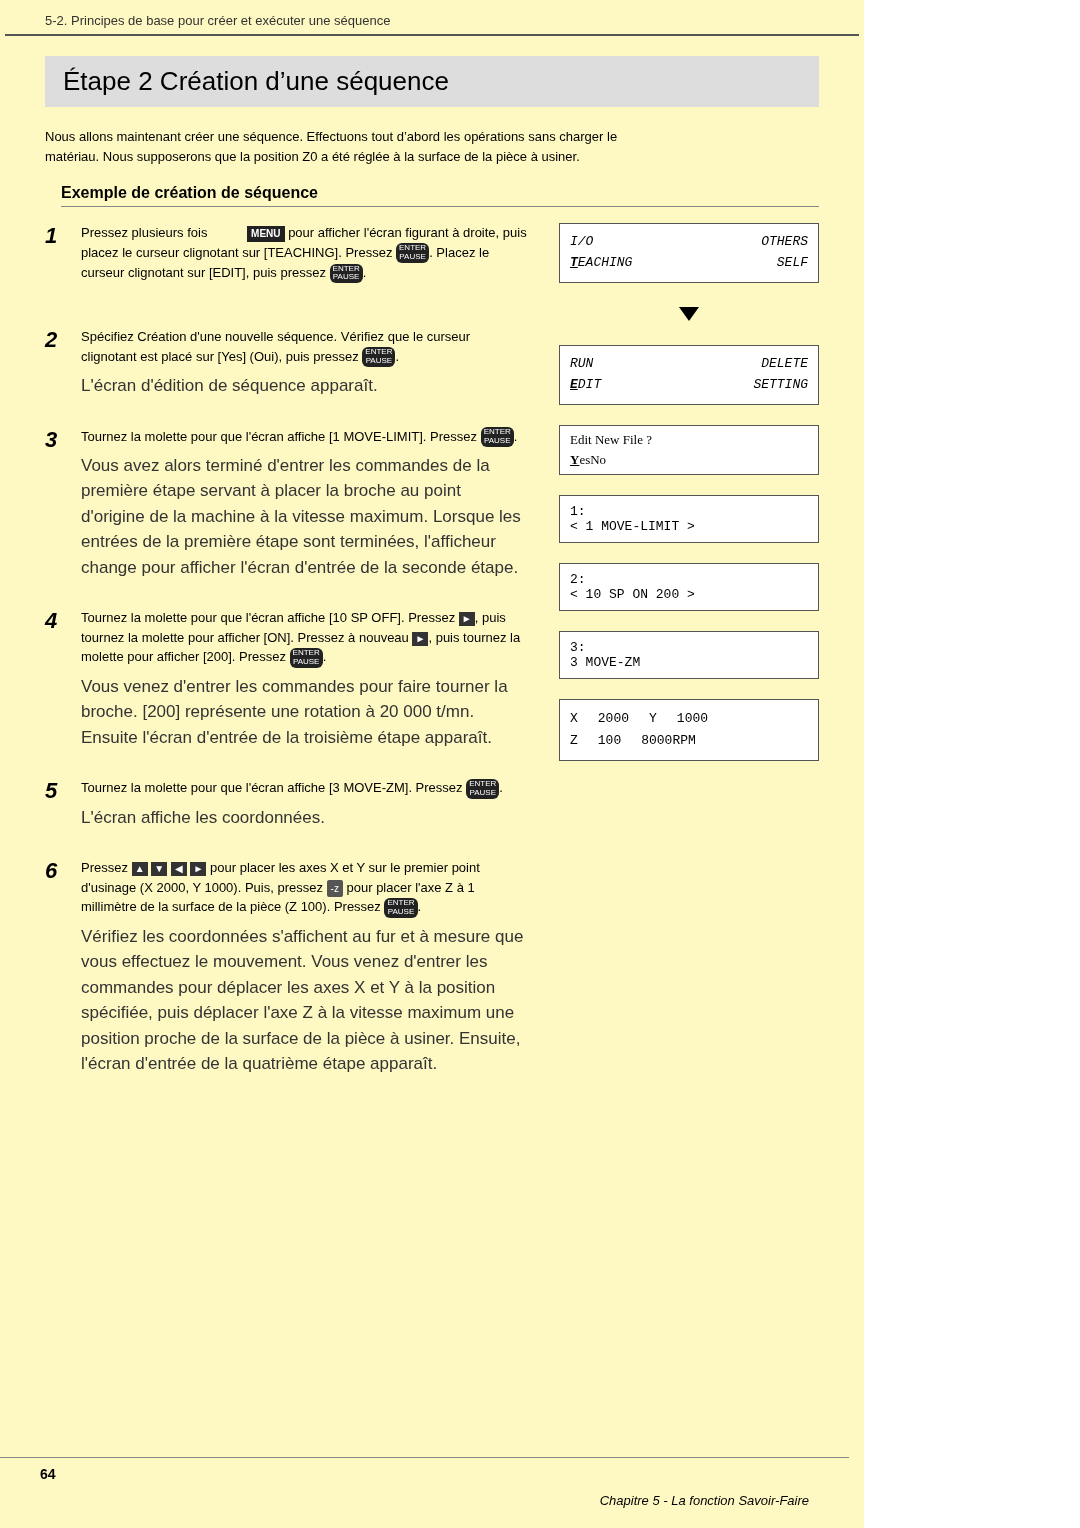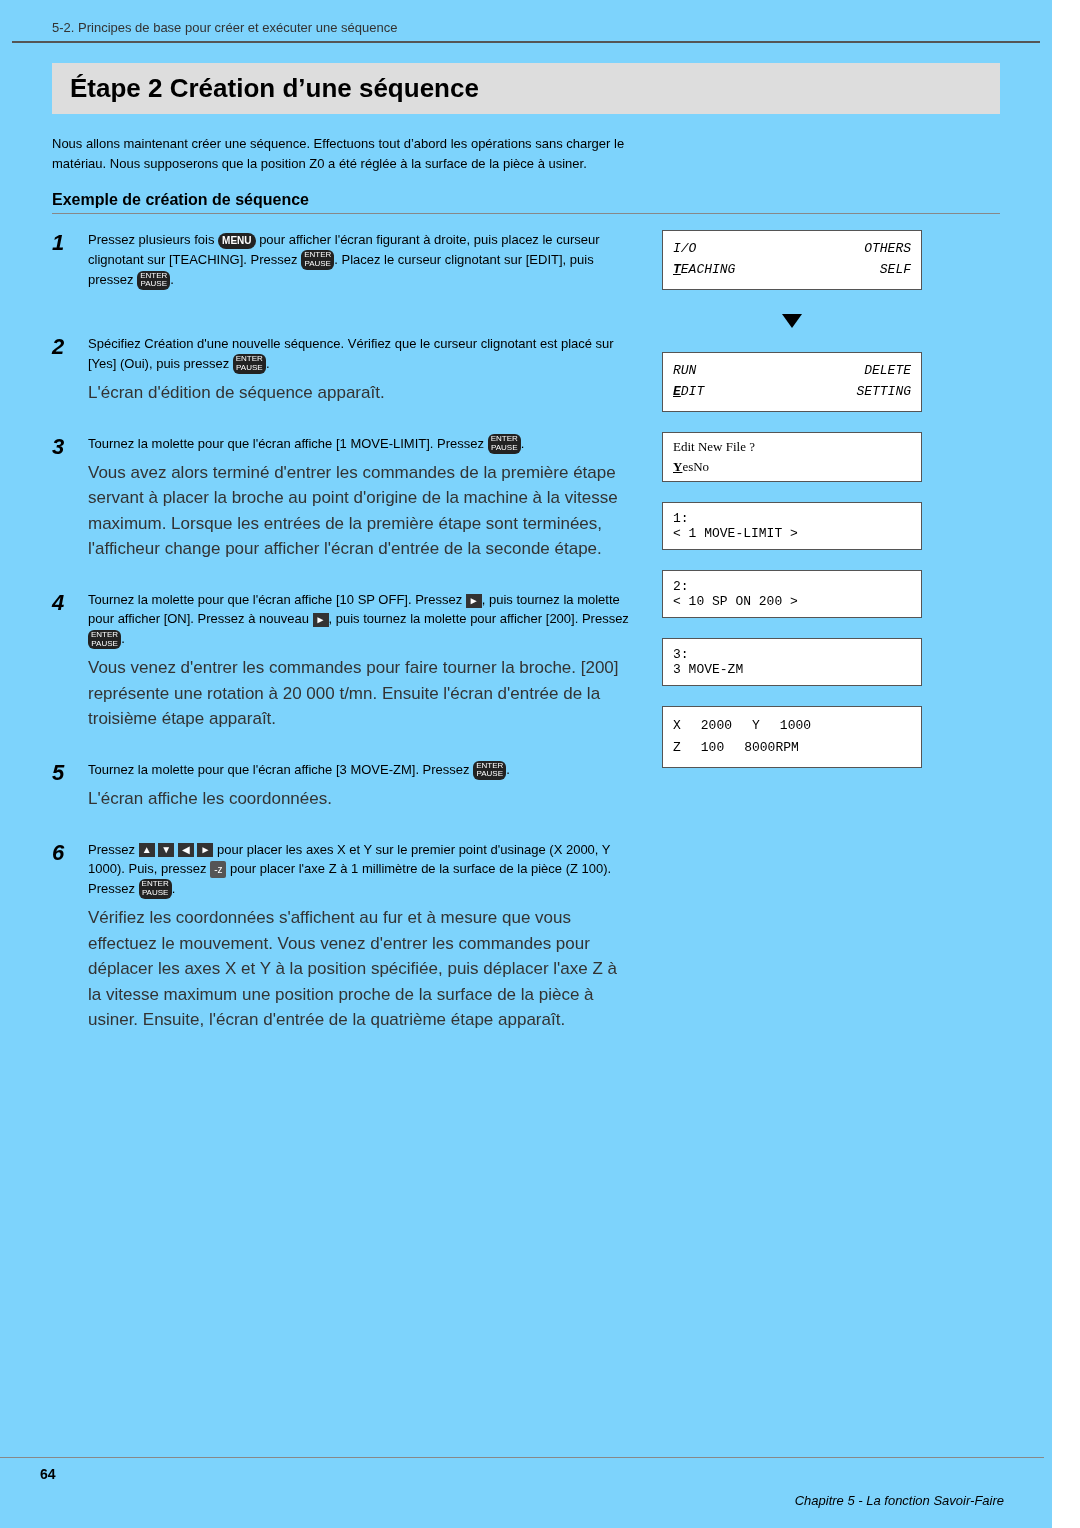--- a/index.html
+++ b/index.html
@@ -6,24 +6,24 @@
     body {
       background: #fff;
       font-family: Arial, Helvetica, sans-serif;
       font-size: 13px;
       color: #000;
       width: 1080px;
       min-height: 1528px;
     }
 
     .page-container {
-      width: 1052px;
+      width: 864px;
       min-height: 1528px;
-      background: #7dd3fc;
-      padding: 12px;
+      background: #fef9c3;
+      padding: 5px;
       position: relative;
     }
 
     
     .top-header {
       border-bottom: 2px solid #555;
       padding: 8px 40px 6px 40px;
       font-size: 13px;
       color: #333;
     }
@@ -33,40 +33,41 @@
       padding: 20px 40px 40px 40px;
       display: flex;
       flex-direction: column;
     }
 
     
     .chapter-title {
       background: #ddd;
       padding: 10px 18px;
       font-size: 26px;
-      font-weight: bold;
+      font-weight: normal;
       margin-bottom: 20px;
       color: #000;
     }
 
     
     .intro-text {
       font-size: 13px;
       line-height: 1.5;
       margin-bottom: 18px;
       max-width: 580px;
     }
 
     
     .section-heading {
       font-size: 16px;
       font-weight: bold;
       margin-bottom: 16px;
       border-bottom: 1px solid #888;
       padding-bottom: 4px;
+      margin-left: 16px;
     }
 
     
     .two-col {
       display: flex;
       gap: 30px;
     }
 
     .left-col {
       flex: 1;
@@ -113,23 +114,24 @@
     }
 
     
     .key-btn {
       display: inline-block;
       background: #222;
       color: #fff;
       font-size: 10px;
       font-weight: bold;
       padding: 1px 4px;
-      border-radius: 8px;
+      border-radius: 0;
       vertical-align: middle;
       line-height: 1.4;
+      margin-left: 36px;
     }
 
     .key-enter {
       display: inline-block;
       background: #222;
       color: #fff;
       font-size: 8px;
       padding: 1px 3px;
       border-radius: 6px;
       vertical-align: middle;
@@ -230,21 +232,21 @@
       display: flex;
       gap: 20px;
       line-height: 1.7;
     }
 
     
     .page-footer {
       position: absolute;
       bottom: 20px;
       left: 0;
-      right: 8px;
+      right: 15px;
       display: flex;
       justify-content: space-between;
       padding: 0 40px;
       border-top: 1px solid #888;
       padding-top: 8px;
     }
 
     .footer-page-num {
       font-size: 14px;
       font-weight: bold;

